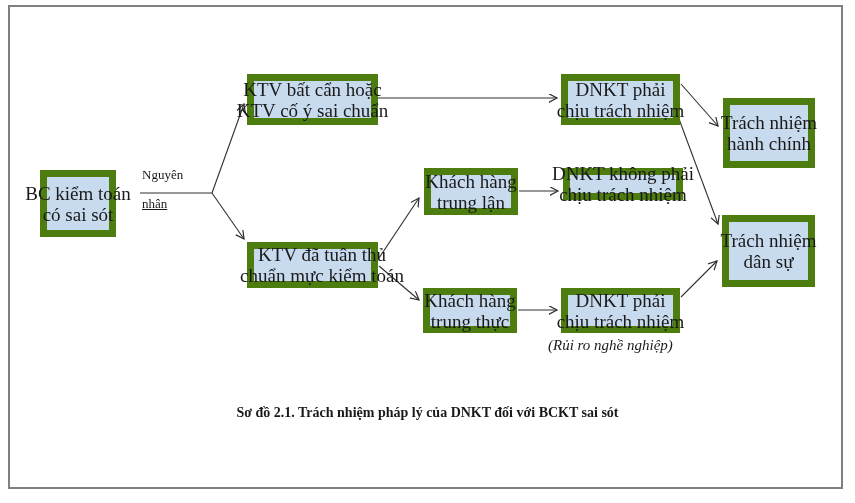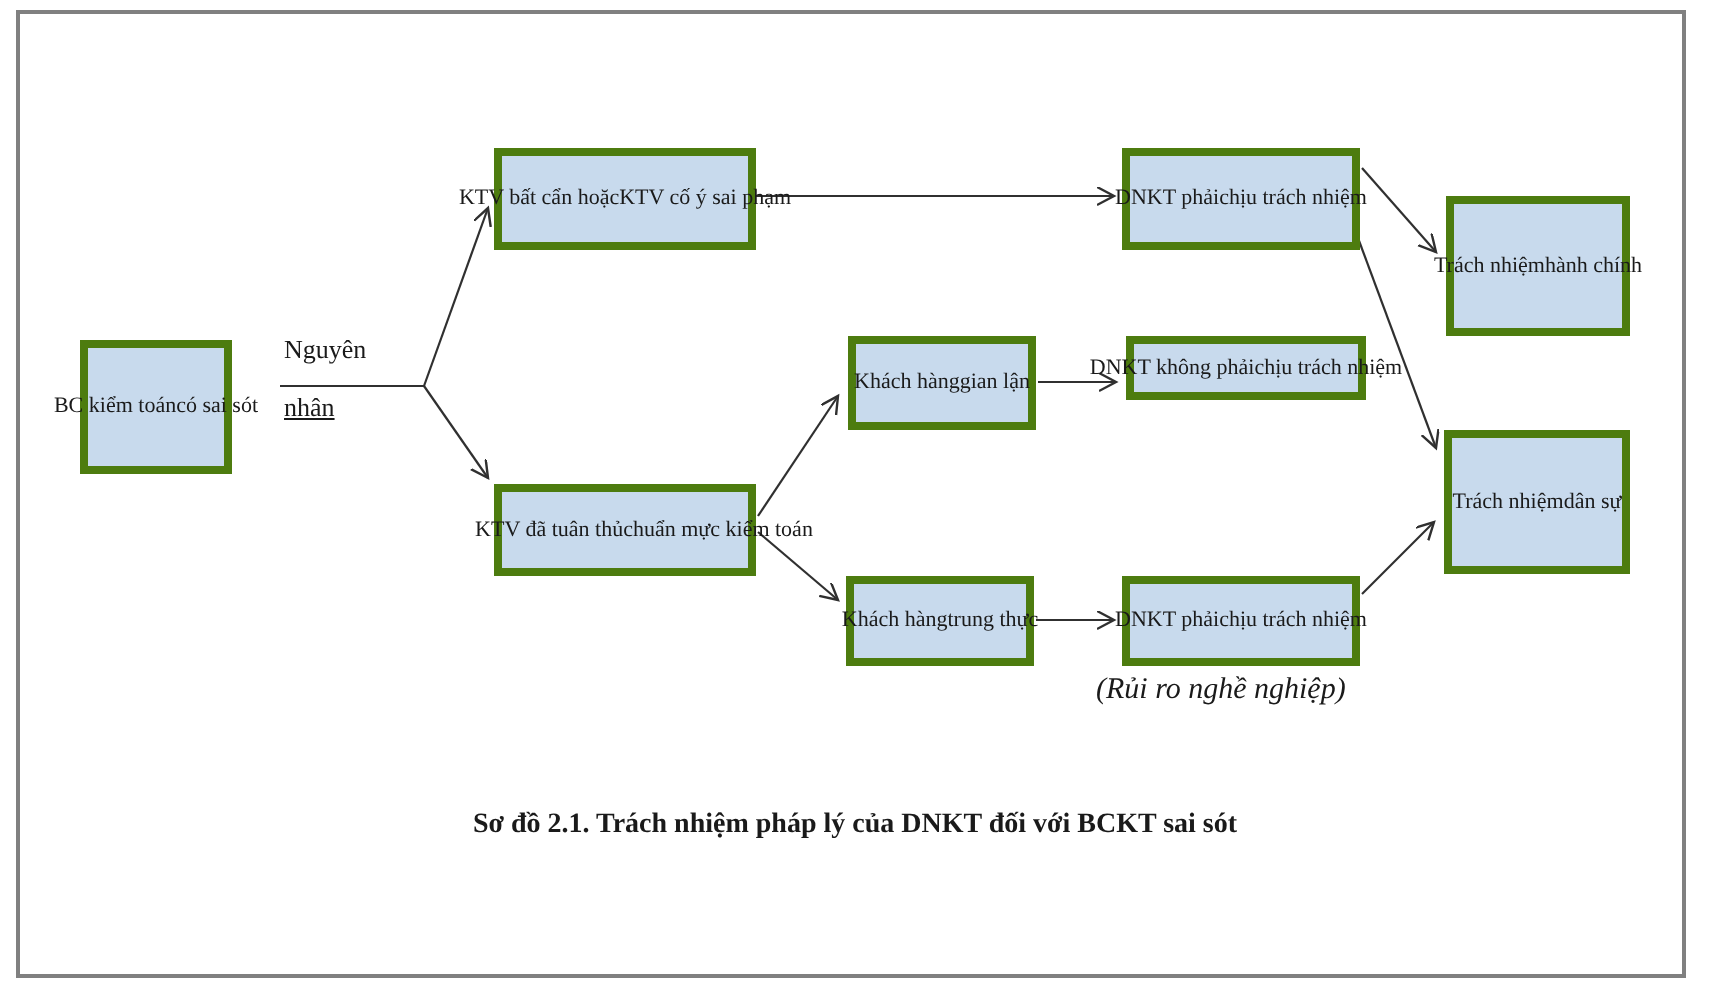--- a/index.html
+++ b/index.html
@@ -8,23 +8,23 @@
     font-family:"Liberation Serif","DejaVu Serif",serif;color:#1a1a1a;
     overflow:hidden;
   }
   .frame{
     position:absolute;left:8px;top:5px;width:835px;height:484px;
     border:2px solid #808080;box-sizing:border-box;
   }
   .arrows{position:absolute;left:0;top:0;width:855px;height:503px;}
   .node{
     position:absolute;box-sizing:border-box;
-    background:#c8daed;border:4px solid #4d7c0f;
-    display:flex;flex-direction:row;align-items:center;justify-content:center;
-    text-align:center;font-size:11px;line-height:21px;
+    background:#c8daed;border:7px solid #4d7c0f;
+    display:flex;flex-direction:column;align-items:center;justify-content:center;
+    text-align:center;font-size:19px;line-height:21px;
   }
   .node span{white-space:nowrap;}
   .free-label{
     position:absolute;font-size:13px;text-align:left;white-space:nowrap;
   }
   .risk-note{
     position:absolute;font-size:15px;font-style:italic;text-align:left;white-space:nowrap;
   }
   .caption{
     position:absolute;left:0;top:405px;width:855px;text-align:center;
@@ -59,31 +59,31 @@
     </g>
   </svg>
 
   <div class="node" style="left:40px;top:170px;width:76px;height:67px;">
     <span>BC kiểm toán</span>
     <span>có sai sót</span>
   </div>
 
   <div class="node" style="left:247px;top:74px;width:131px;height:51px;">
     <span>KTV bất cẩn hoặc</span>
-    <span>KTV cố ý sai phạm</span>
+    <span>KTV cố ý sai chuẩn</span>
   </div>
 
   <div class="node" style="left:561px;top:74px;width:119px;height:51px;">
     <span>DNKT phải</span>
     <span>chịu trách nhiệm</span>
   </div>
 
   <div class="node" style="left:424px;top:168px;width:94px;height:47px;">
     <span>Khách hàng</span>
-    <span>gian lận</span>
+    <span>trung lận</span>
   </div>
 
   <div class="node" style="left:563px;top:168px;width:120px;height:32px;">
     <span>DNKT không phải</span>
     <span>chịu trách nhiệm</span>
   </div>
 
   <div class="node" style="left:247px;top:242px;width:131px;height:46px;padding-left:19px;">
     <span>KTV đã tuân thủ</span>
     <span>chuẩn mực kiểm toán</span>

